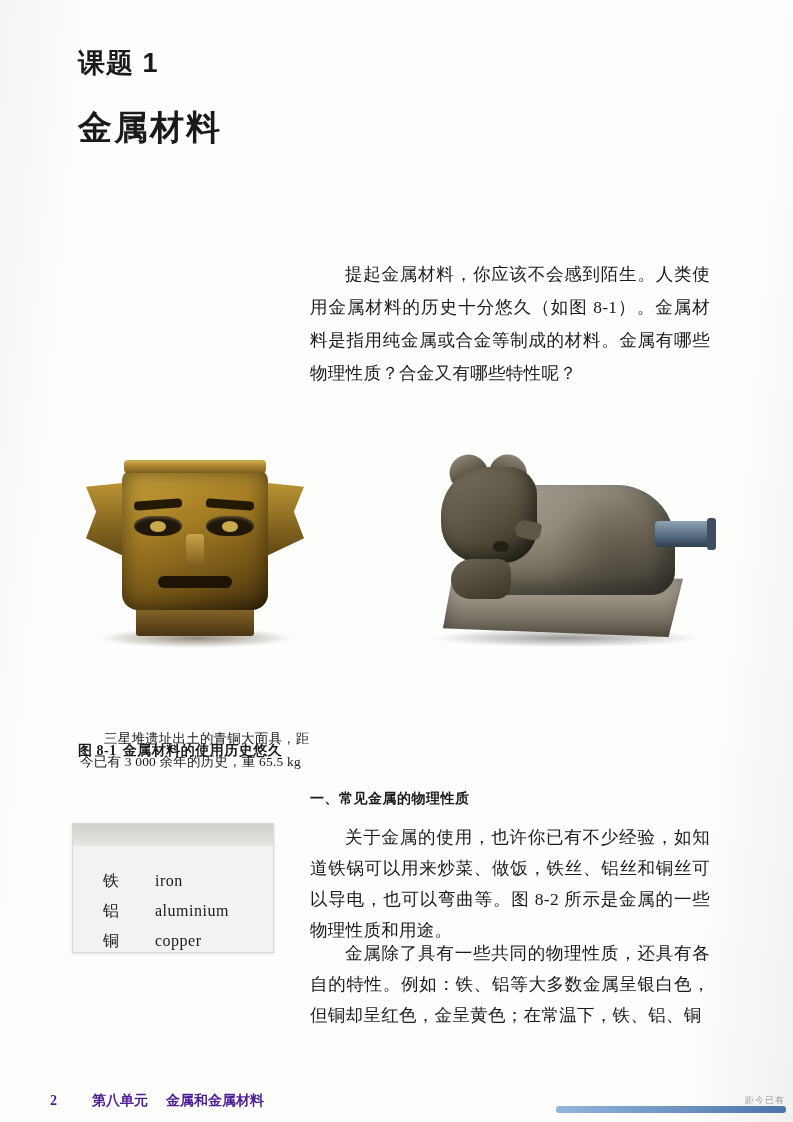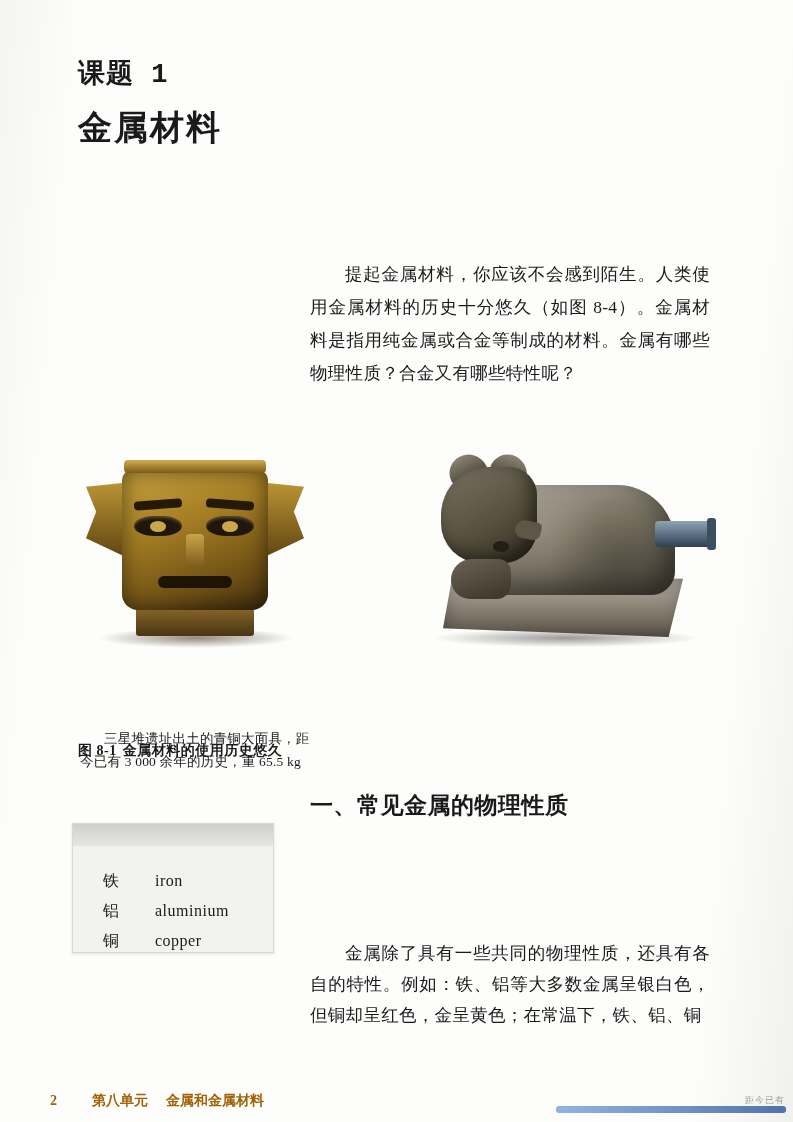--- a/index.html
+++ b/index.html
@@ -17,23 +17,23 @@
     background:#fdfdfc;
   }
   
   .page:before{
     content:"";
     position:absolute;left:0;top:0;right:0;bottom:0;
     background:linear-gradient(95deg, rgba(0,0,0,0.035) 0%, rgba(0,0,0,0.0) 10%, rgba(0,0,0,0) 88%, rgba(0,0,0,0.05) 100%);
     pointer-events:none;
   }
   .lesson-no{
-    position:absolute;left:78px;top:55px;
+    position:absolute;left:78px;top:45px;
     font-size:27px;font-weight:bold;letter-spacing:1px;
-    font-family:Liberation Mono, monospace;
+    font-family:Liberation Sans, sans-serif;
   }
   .lesson-title{
     position:absolute;left:78px;top:105px;
     font-size:34px;font-weight:bold;letter-spacing:2px;
   }
   .intro{
     position:absolute;left:310px;top:258px;width:400px;
     font-size:17.5px;line-height:33px;
     text-align:justify;
     text-indent:35px;
@@ -57,21 +57,21 @@
   .cap-right{left:430px;top:685px;width:280px;text-indent:24px;}
   .fig-label{
     position:absolute;left:78px;top:742px;
     font-size:14px;font-weight:bold;letter-spacing:0.5px;
   }
   .fig-label .num{margin-right:6px;}
 
   
   .section-head{
     position:absolute;left:310px;top:790px;
-    font-size:23px;font-weight:bold;letter-spacing:0.5px;
+    font-size:14px;font-weight:bold;letter-spacing:0.5px;
   }
   .para{
     position:absolute;left:310px;width:400px;
     font-size:17.5px;line-height:31px;
     text-align:justify;text-indent:35px;
     letter-spacing:0.3px;
   }
   .p1{top:822px;}
   .p2{top:938px;}
 
@@ -91,21 +91,21 @@
   }
   .vocab li{
     font-size:16px;line-height:30px;letter-spacing:0.5px;
   }
   .vocab li .cn{display:inline-block;width:52px;}
   .vocab li .en{font-family:"Liberation Serif", serif;}
 
   
   .footer{
     position:absolute;left:50px;top:1092px;width:500px;
-    font-size:14px;font-weight:bold;color:#a16207;
+    font-size:14px;font-weight:bold;color:#4c1d95;
   }
   .footer .pg{display:inline-block;width:42px;}
   .footer .unit{margin-right:18px;}
   .footer-rule{
     position:absolute;left:556px;top:1106px;width:230px;height:7px;
     background:linear-gradient(90deg,#7fa8d8,#2f5e9e);
     border-radius:3px;
     opacity:.85;
   }
   .footer-mark{
@@ -231,21 +231,21 @@
   }
 </style>
 </head>
 <body>
 
 <div class="page">
 
   <div class="lesson-no">课题 1</div>
   <div class="lesson-title">金属材料</div>
 
-  <div class="intro">提起金属材料，你应该不会感到陌生。人类使用金属材料的历史十分悠久（如图 8-4）。金属材料是指用纯金属或合金等制成的材料。金属有哪些物理性质？合金又有哪些特性呢？</div>
+  <div class="intro">提起金属材料，你应该不会感到陌生。人类使用金属材料的历史十分悠久（如图 8-1）。金属材料是指用纯金属或合金等制成的材料。金属有哪些物理性质？合金又有哪些特性呢？</div>
 
   <div class="fig-left">
     <div class="mask-wrap">
       <div class="mask-shadow"></div>
       <div class="mask-base"></div>
       <div class="mask-ear ear-l"></div>
       <div class="mask-ear ear-r"></div>
       <div class="mask-face">
         <div class="mask-band" style="left:2px;top:-10px;width:142px;"></div>
       </div>
@@ -281,20 +281,21 @@
     </div>
   </div>
 
   <div class="cap cap-left">三星堆遗址出土的青铜大面具，距今已有 3 000 余年的历史，重 65.5 kg</div>
 
   <div class="fig-label">
     <span class="num">图 8-1</span><span>金属材料的使用历史悠久</span>
   </div>
 
   <div class="section-head">一、常见金属的物理性质</div>
+  <div class="para p1">关于金属的使用，也许你已有不少经验，如知道铁锅可以用来炒菜、做饭，铁丝、铝丝和铜丝可以导电，也可以弯曲等。图 8-2 所示是金属的一些物理性质和用途。</div>
   <div class="para p2">金属除了具有一些共同的物理性质，还具有各自的特性。例如：铁、铝等大多数金属呈银白色，但铜却呈红色，金呈黄色；在常温下，铁、铝、铜</div>
 
   <div class="vocab">
     <div class="bar"></div>
     <ul>
       <li>
         <span class="cn">铁</span><span class="en">iron</span>
       </li>
       <li>
         <span class="cn">铝</span><span class="en">aluminium</span>

